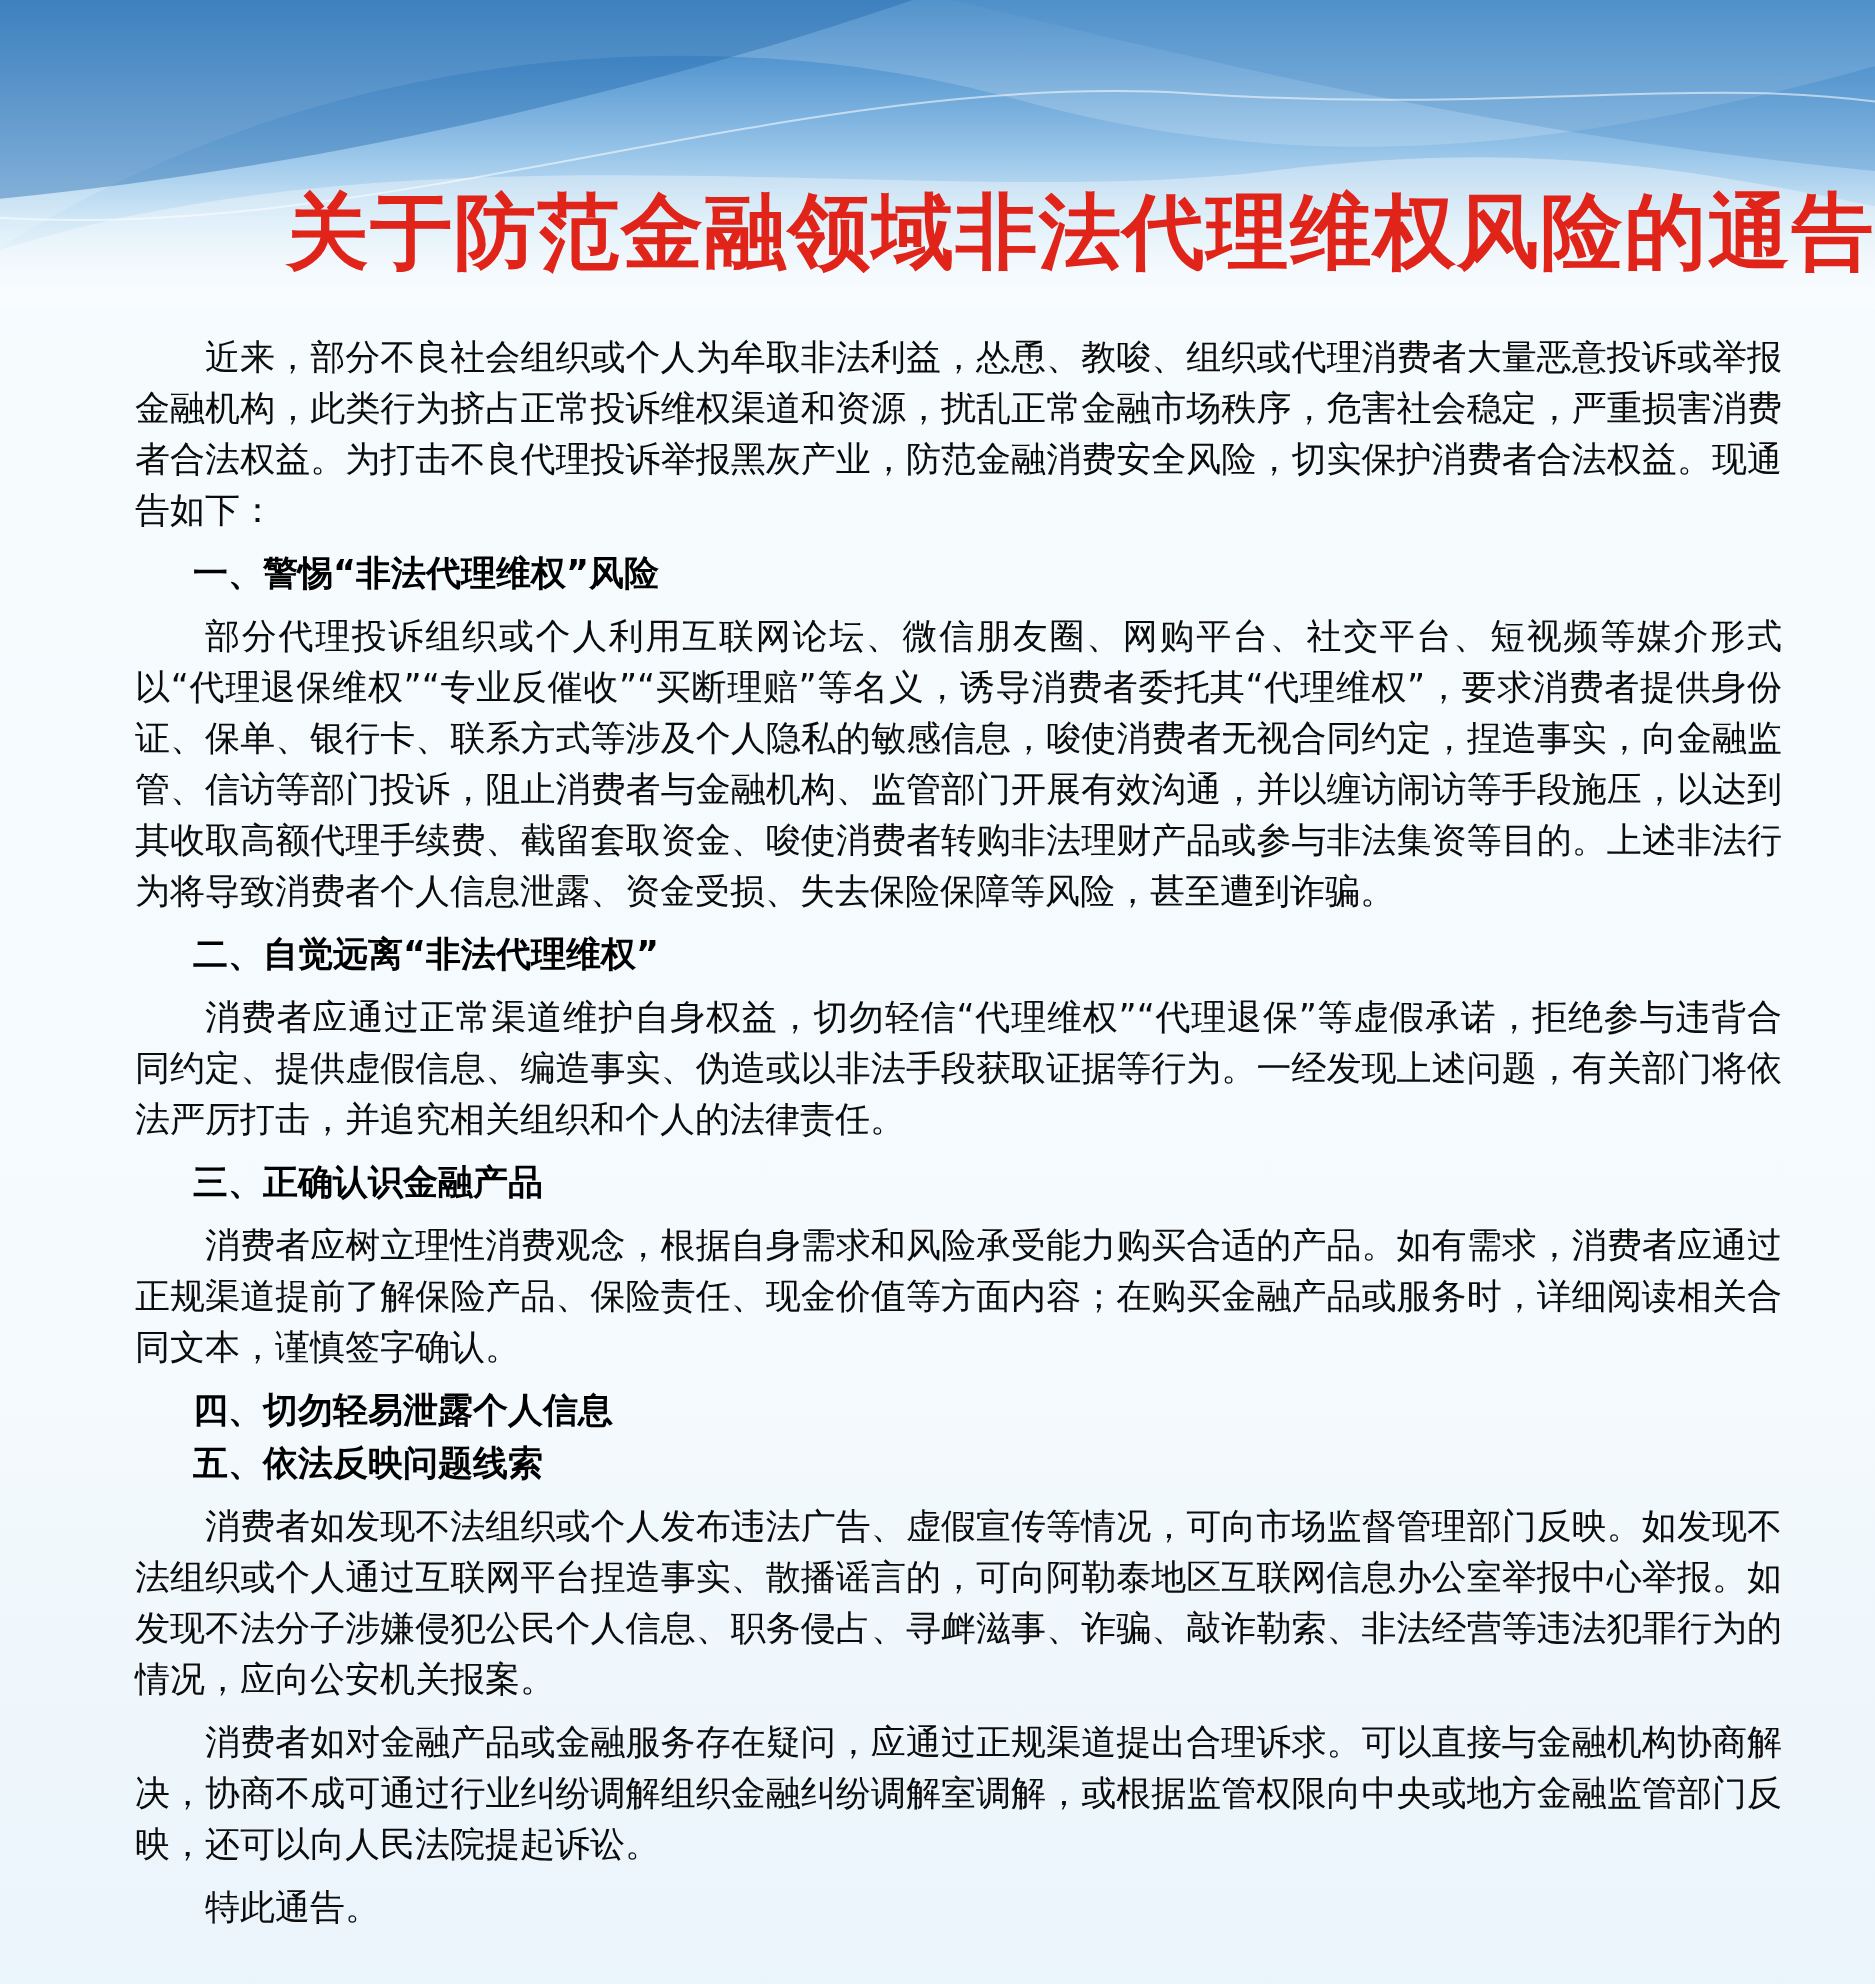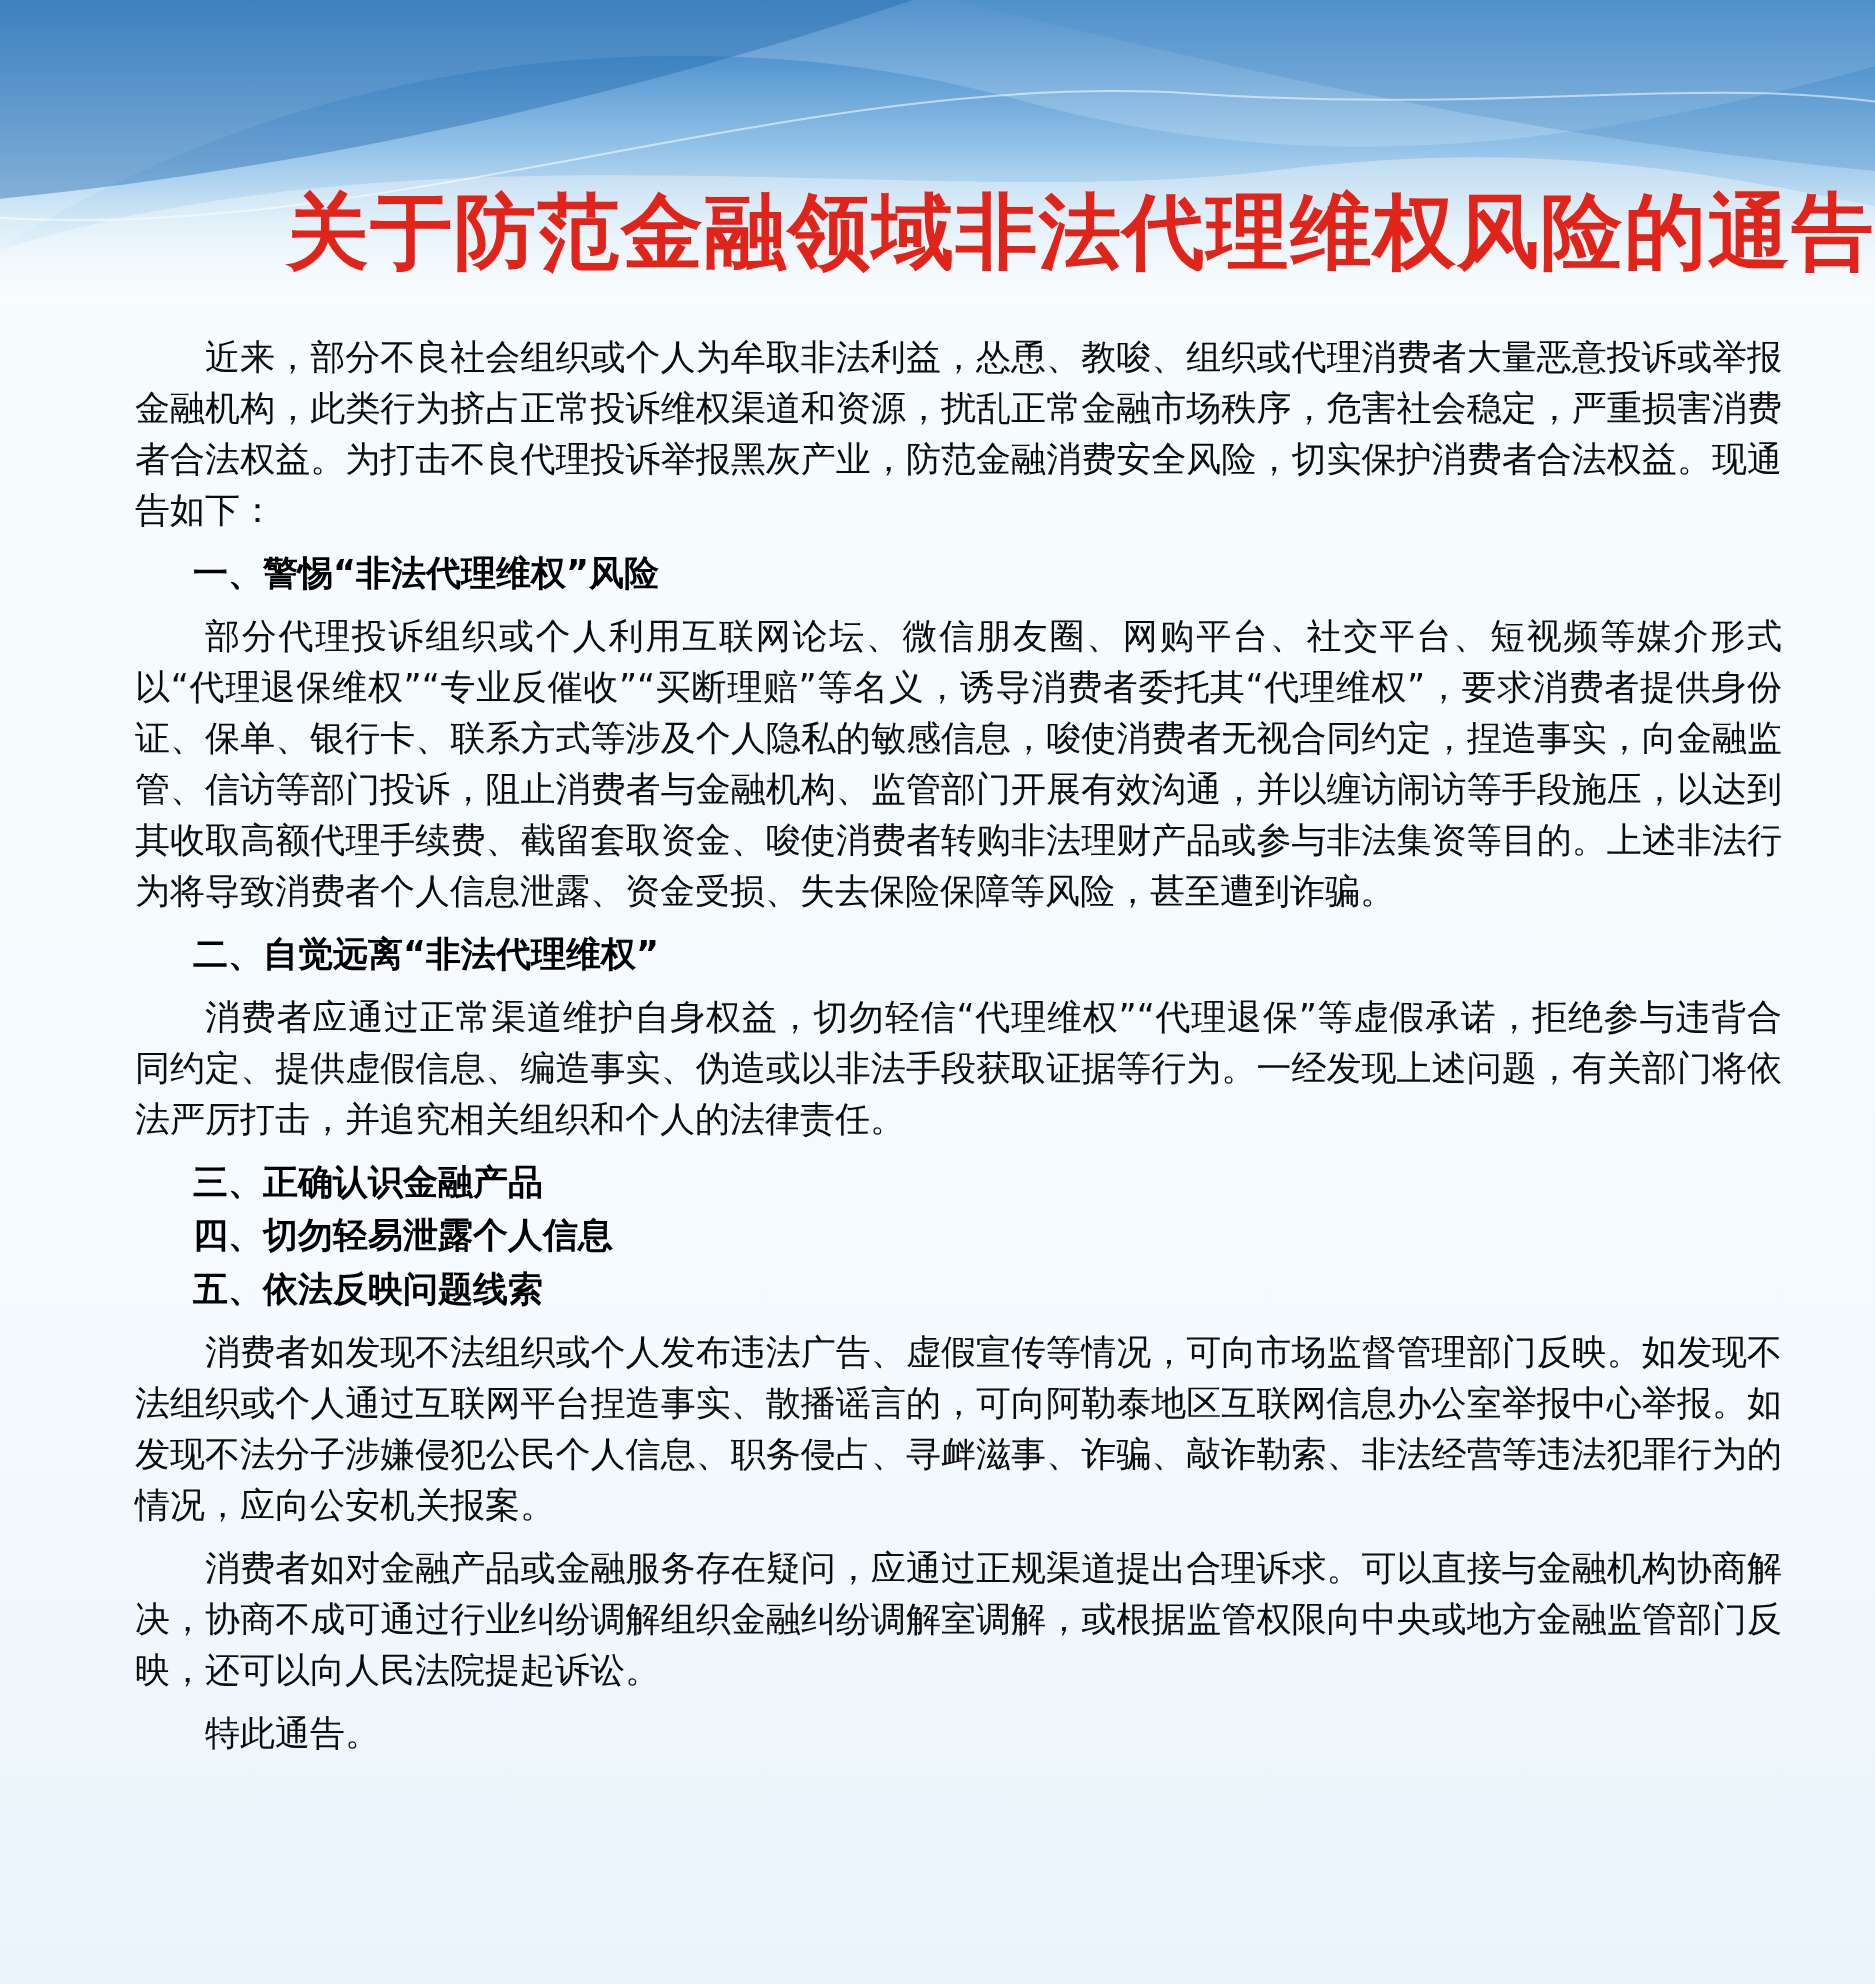--- a/index.html
+++ b/index.html
@@ -70,20 +70,21 @@
   <div class="content">
     <p>近来，部分不良社会组织或个人为牟取非法利益，怂恿、教唆、组织或代理消费者大量恶意投诉或举报金融机构，此类行为挤占正常投诉维权渠道和资源，扰乱正常金融市场秩序，危害社会稳定，严重损害消费者合法权益。为打击不良代理投诉举报黑灰产业，防范金融消费安全风险，切实保护消费者合法权益。现通告如下：</p>
 
     <h2>一、警惕“非法代理维权”风险</h2>
     <p>部分代理投诉组织或个人利用互联网论坛、微信朋友圈、网购平台、社交平台、短视频等媒介形式以“代理退保维权”“专业反催收”“买断理赔”等名义，诱导消费者委托其“代理维权”，要求消费者提供身份证、保单、银行卡、联系方式等涉及个人隐私的敏感信息，唆使消费者无视合同约定，捏造事实，向金融监管、信访等部门投诉，阻止消费者与金融机构、监管部门开展有效沟通，并以缠访闹访等手段施压，以达到其收取高额代理手续费、截留套取资金、唆使消费者转购非法理财产品或参与非法集资等目的。上述非法行为将导致消费者个人信息泄露、资金受损、失去保险保障等风险，甚至遭到诈骗。</p>
 
     <h2>二、自觉远离“非法代理维权”</h2>
     <p>消费者应通过正常渠道维护自身权益，切勿轻信“代理维权”“代理退保”等虚假承诺，拒绝参与违背合同约定、提供虚假信息、编造事实、伪造或以非法手段获取证据等行为。一经发现上述问题，有关部门将依法严厉打击，并追究相关组织和个人的法律责任。</p>
 
     <h2>三、正确认识金融产品</h2>
+    <p>消费者应树立理性消费观念，根据自身需求和风险承受能力购买合适的产品。如有需求，消费者应通过正规渠道提前了解保险产品、保险责任、现金价值等方面内容；在购买金融产品或服务时，详细阅读相关合同文本，谨慎签字确认。</p>
 
     <h2>四、切勿轻易泄露个人信息</h2>
 
     <h2>五、依法反映问题线索</h2>
     <p>消费者如发现不法组织或个人发布违法广告、虚假宣传等情况，可向市场监督管理部门反映。如发现不法组织或个人通过互联网平台捏造事实、散播谣言的，可向阿勒泰地区互联网信息办公室举报中心举报。如发现不法分子涉嫌侵犯公民个人信息、职务侵占、寻衅滋事、诈骗、敲诈勒索、非法经营等违法犯罪行为的情况，应向公安机关报案。</p>
     <p>消费者如对金融产品或金融服务存在疑问，应通过正规渠道提出合理诉求。可以直接与金融机构协商解决，协商不成可通过行业纠纷调解组织金融纠纷调解室调解，或根据监管权限向中央或地方金融监管部门反映，还可以向人民法院提起诉讼。</p>
 
     <p class="closing">特此通告。</p>
   </div>
 

